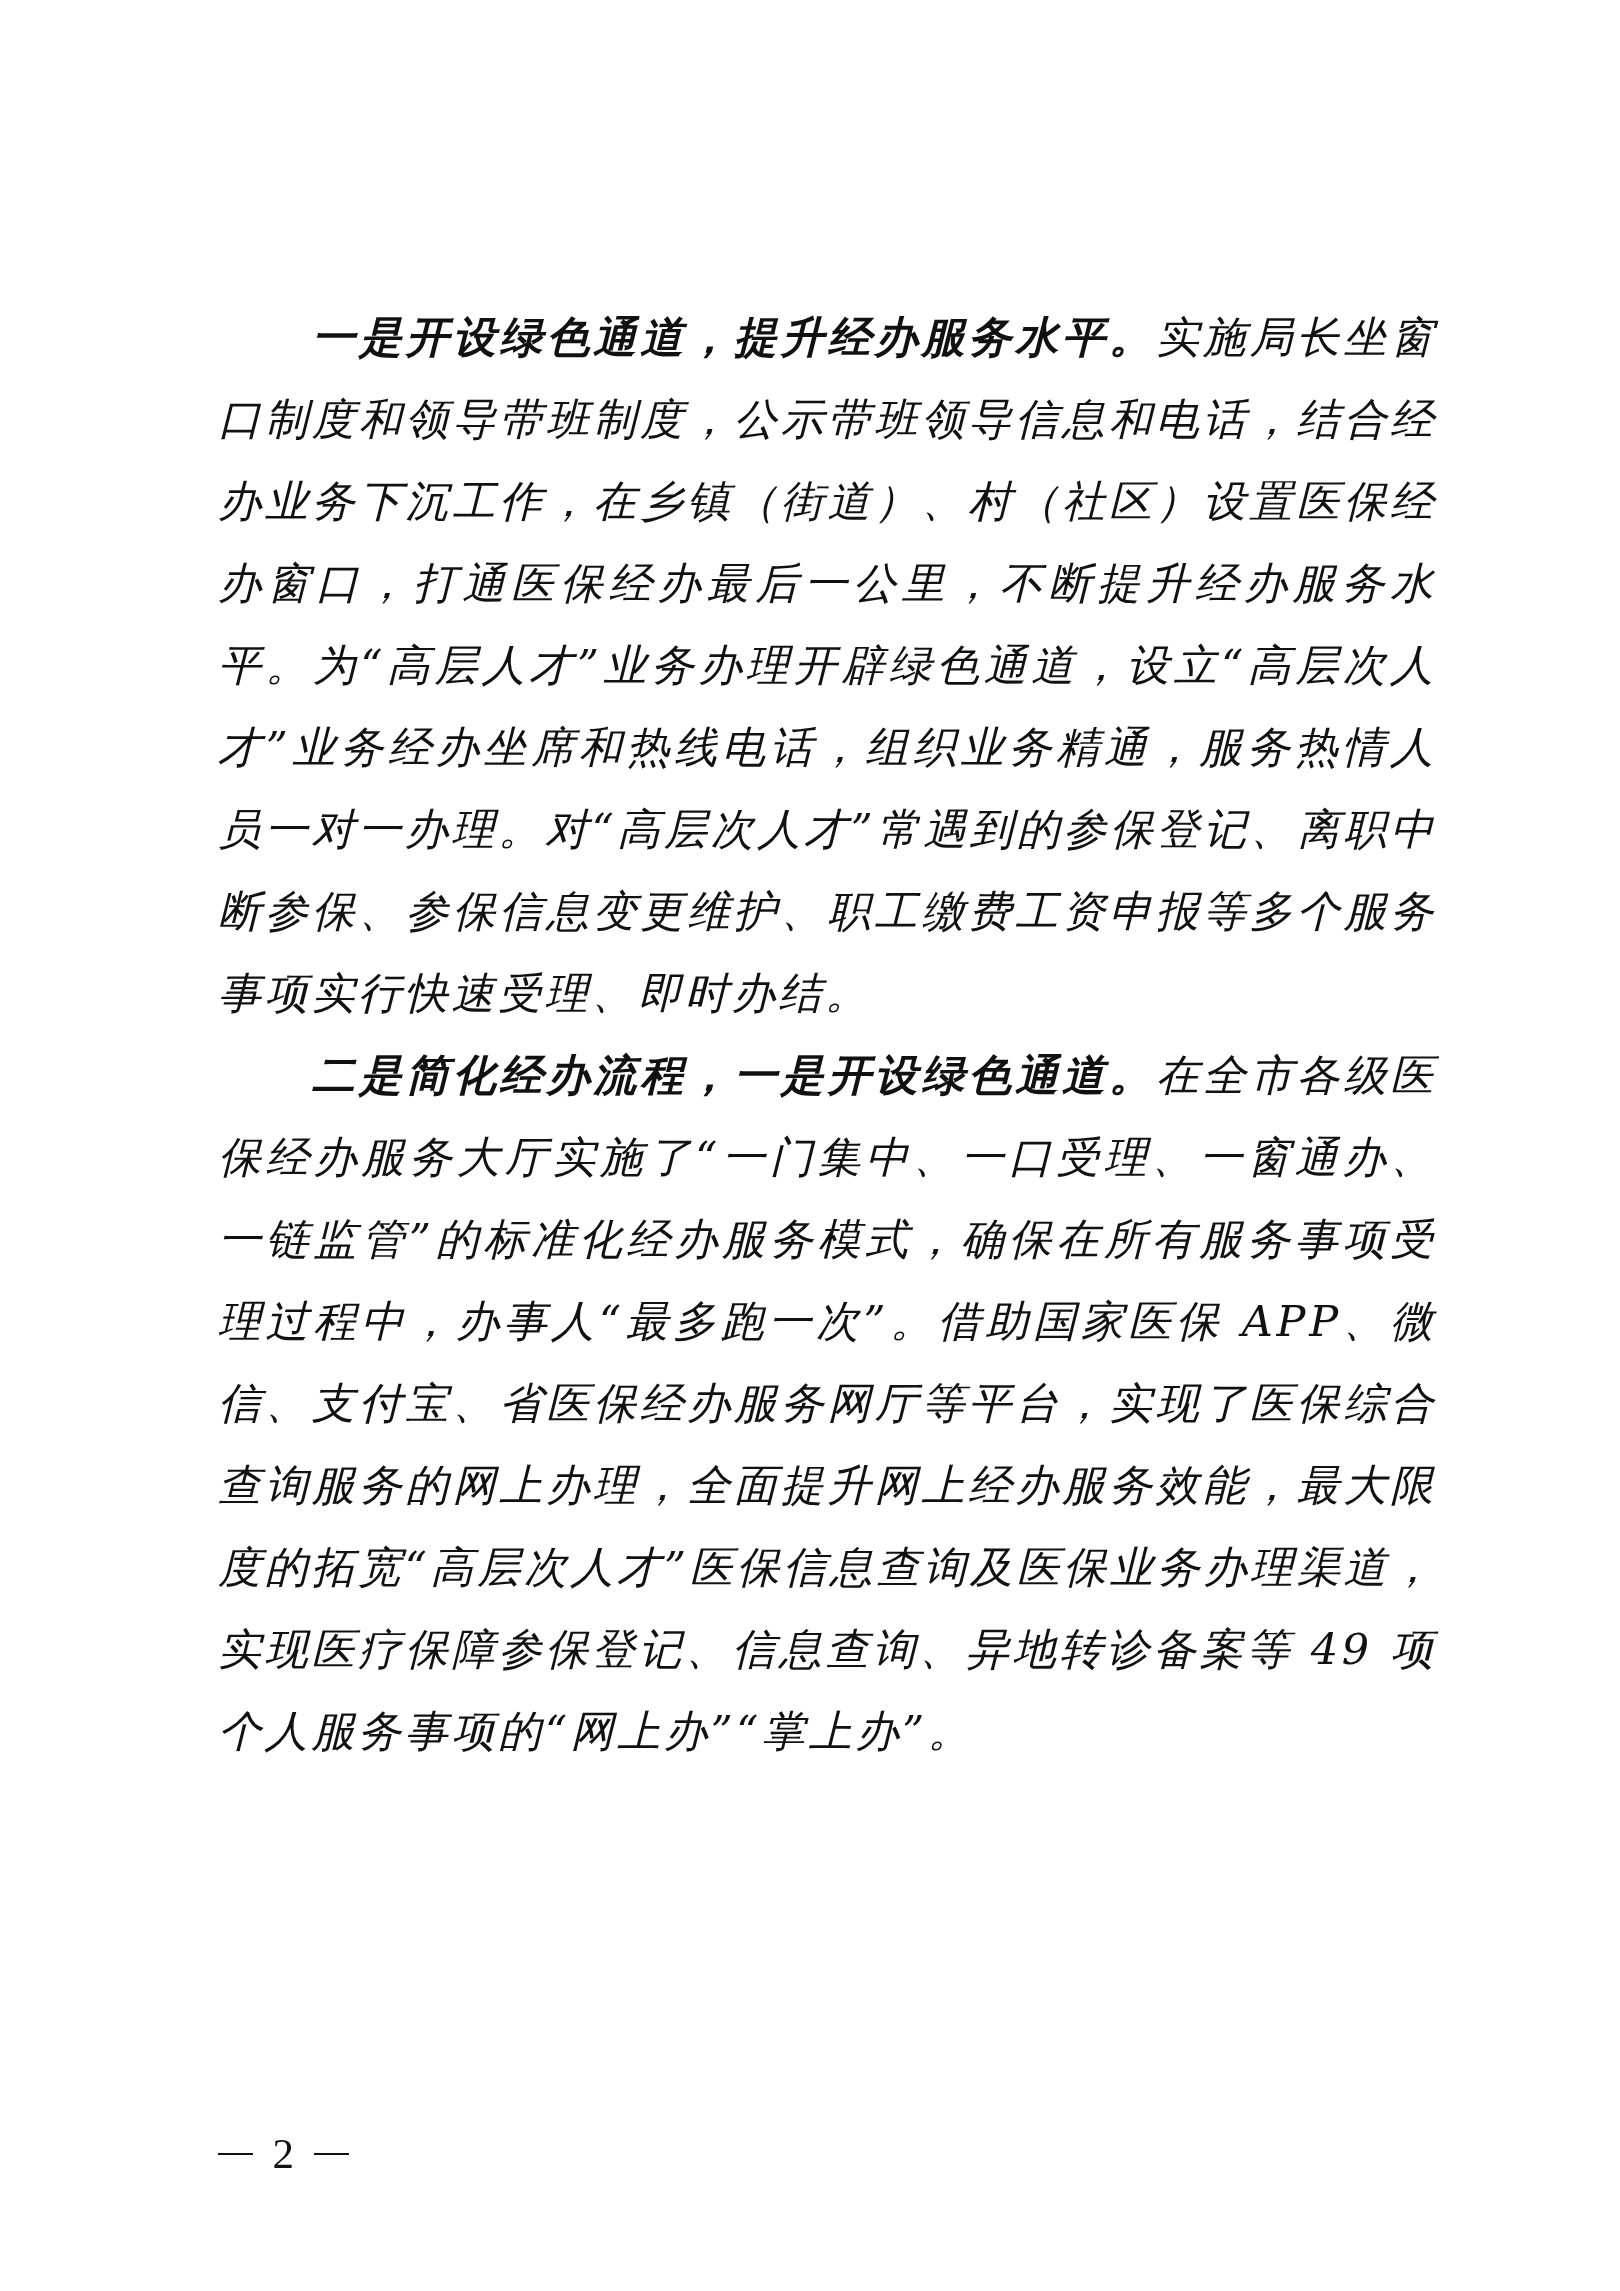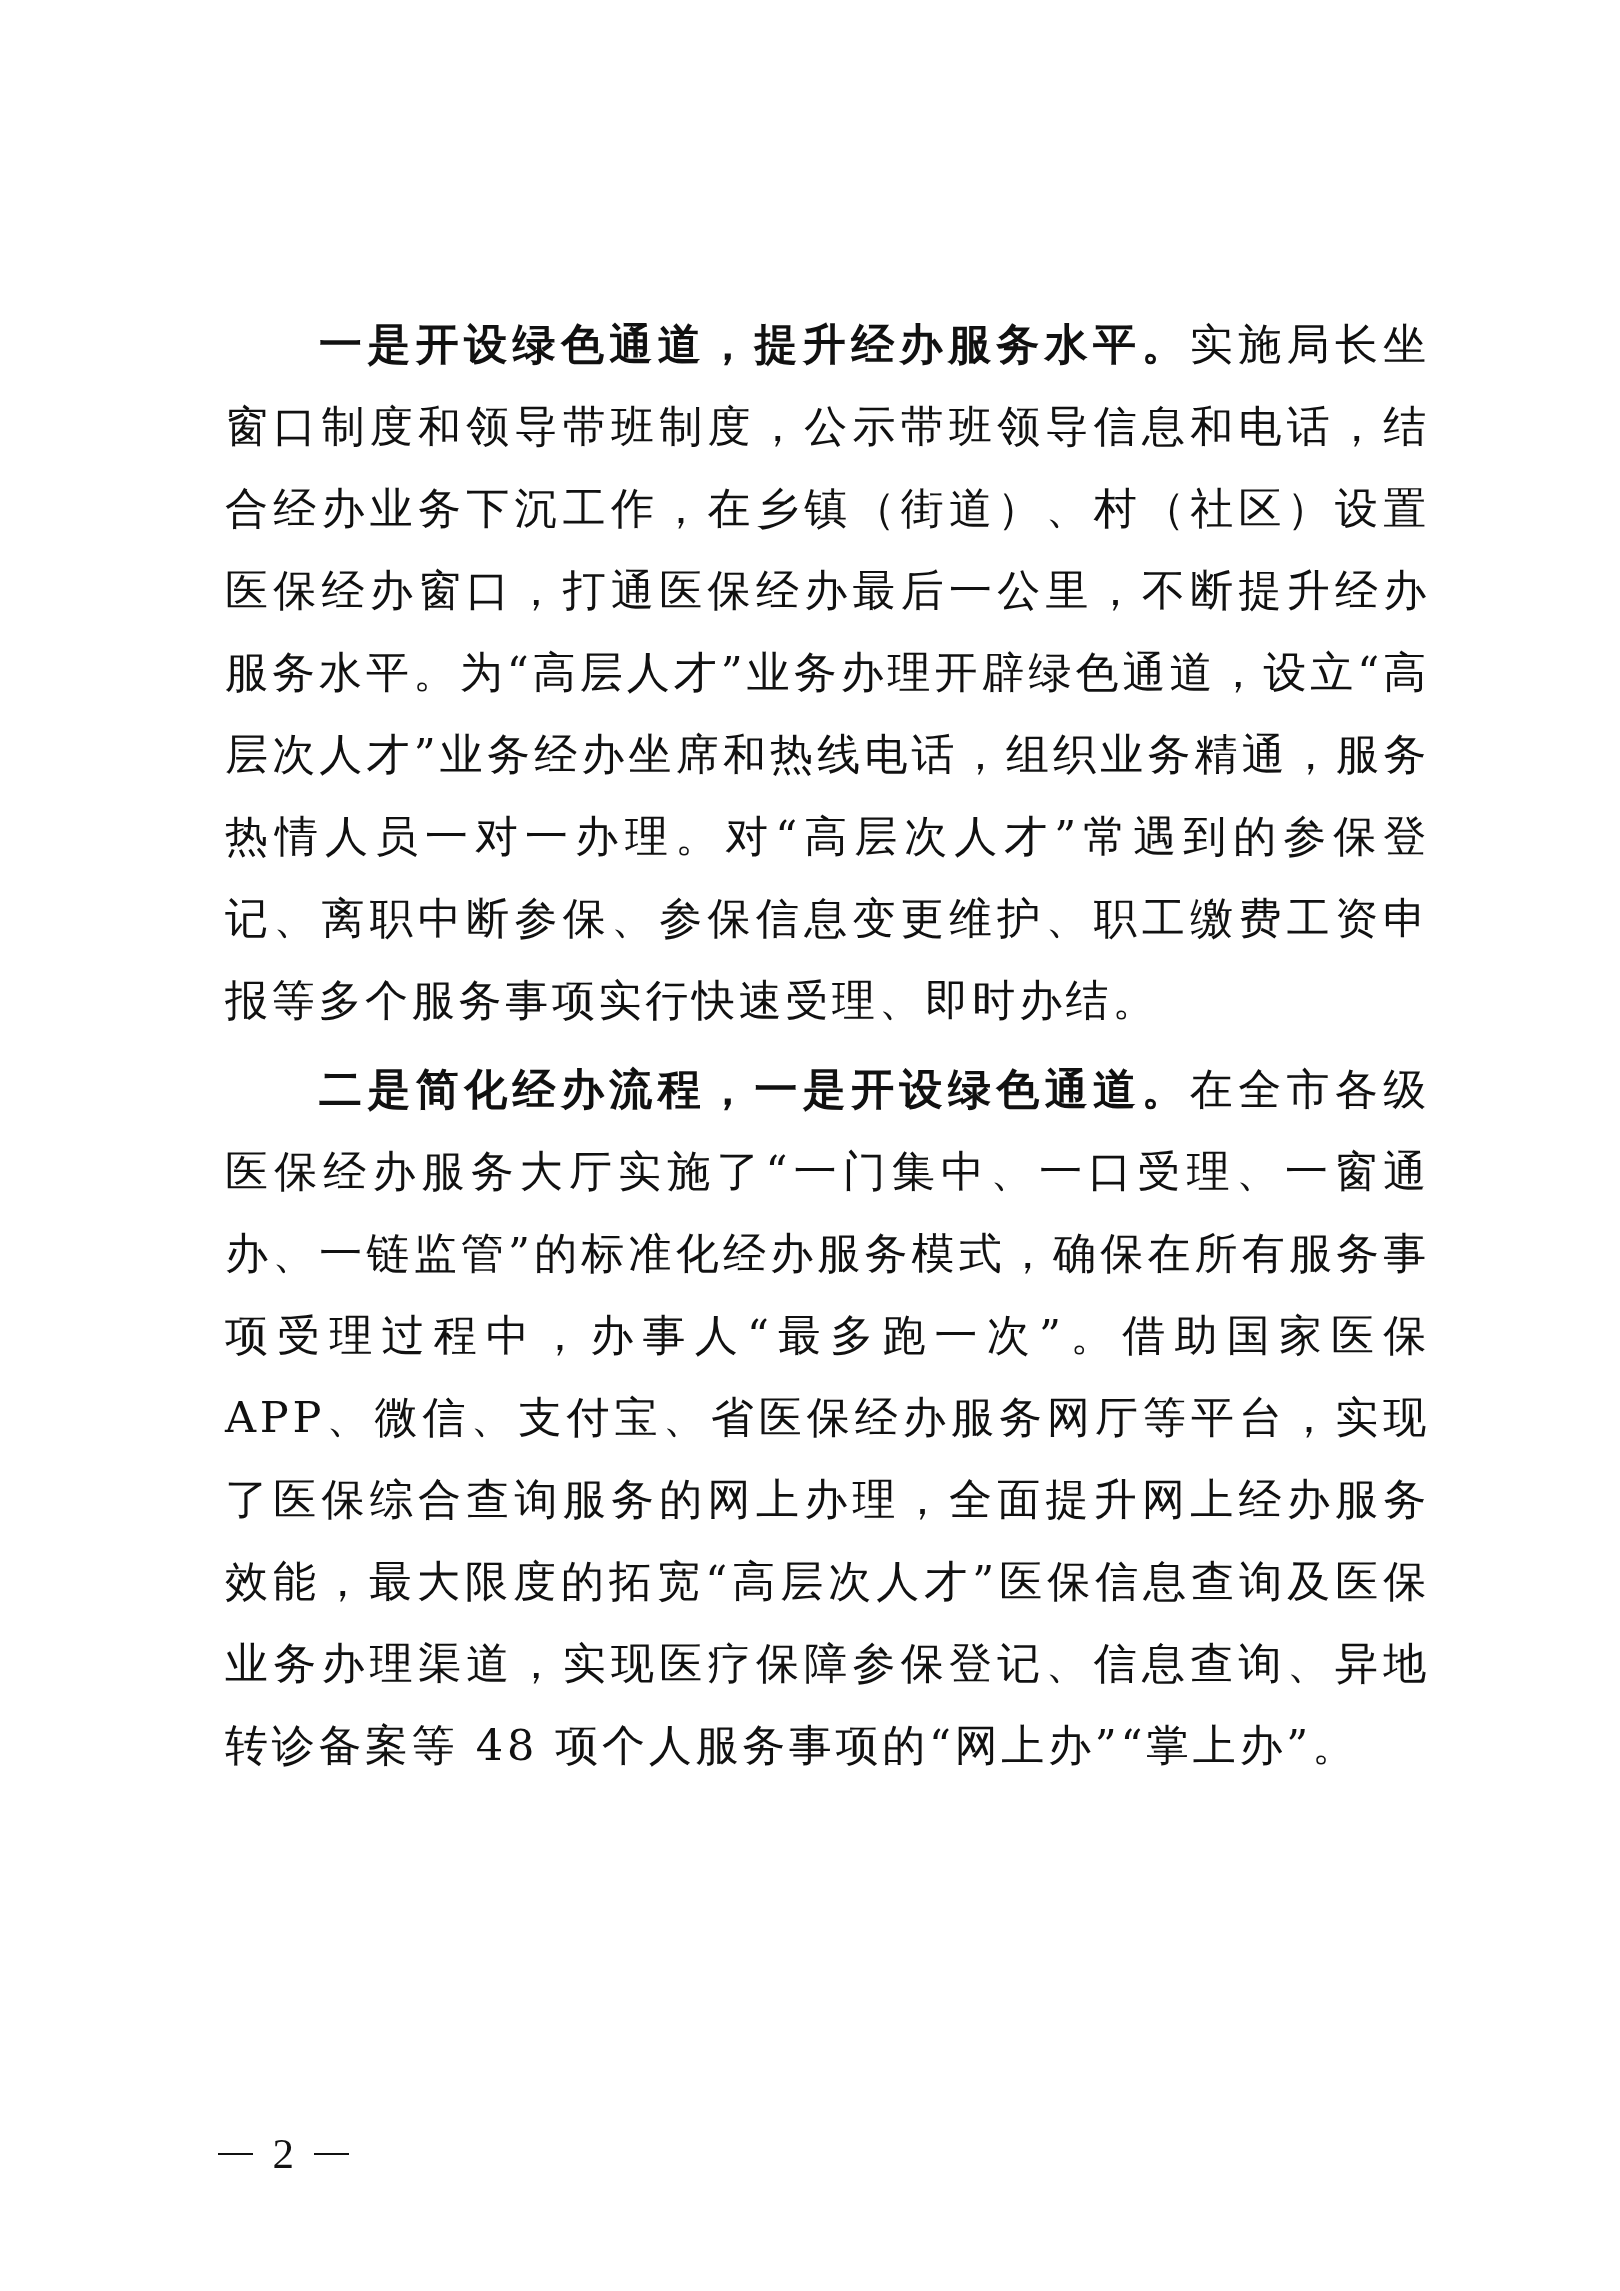--- a/index.html
+++ b/index.html
@@ -10,24 +10,25 @@
       left: 218px;
       top: 296px;
       width: 1219px;
       font-family: "DejaVu Serif", "Liberation Serif", serif;
       font-size: 43px;
       line-height: 82px;
       letter-spacing: 3.7px;
       color: #111111;
     }
     .para {
-      margin: 7px;
+      margin: 0;
       text-indent: 94px;
       text-align: justify;
       text-align-last: left;
+      font-style: italic;
     }
     .lead { font-weight: bold; }
     .page-number {
       position: absolute;
       left: 218px;
       top: 2129px;
       font-family: "Liberation Serif", "DejaVu Serif", serif;
       font-size: 43px;
       color: #111111;
       white-space: pre;
@@ -36,21 +37,21 @@
       gap: 19.6px;
     }
     .dash { display: inline-block; width: 35px; height: 2px; background: #111111; }
   </style>
 </head>
 <body>
 
 <div class="page">
   <div class="body-text">
     <p class="para"><span class="lead">一是开设绿色通道，提升经办服务水平。</span><span>实施局长坐窗口制度和领导带班制度，公示带班领导信息和电话，结合经办业务下沉工作，在乡镇（街道）、村（社区）设置医保经办窗口，打通医保经办最后一公里，不断提升经办服务水平。为“高层人才”业务办理开辟绿色通道，设立“高层次人才”业务经办坐席和热线电话，组织业务精通，服务热情人员一对一办理。对“高层次人才”常遇到的参保登记、离职中断参保、参保信息变更维护、职工缴费工资申报等多个服务事项实行快速受理、即时办结。</span></p>
-    <p class="para"><span class="lead">二是简化经办流程，一是开设绿色通道。</span><span>在全市各级医保经办服务大厅实施了“一门集中、一口受理、一窗通办、一链监管”的标准化经办服务模式，确保在所有服务事项受理过程中，办事人“最多跑一次”。借助国家医保 APP、微信、支付宝、省医保经办服务网厅等平台，实现了医保综合查询服务的网上办理，全面提升网上经办服务效能，最大限度的拓宽“高层次人才”医保信息查询及医保业务办理渠道，实现医疗保障参保登记、信息查询、异地转诊备案等 48 项个人服务事项的“网上办”“掌上办”。</span></p>
+    <p class="para"><span class="lead">二是简化经办流程，一是开设绿色通道。</span><span>在全市各级医保经办服务大厅实施了“一门集中、一口受理、一窗通办、一链监管”的标准化经办服务模式，确保在所有服务事项受理过程中，办事人“最多跑一次”。借助国家医保 APP、微信、支付宝、省医保经办服务网厅等平台，实现了医保综合查询服务的网上办理，全面提升网上经办服务效能，最大限度的拓宽“高层次人才”医保信息查询及医保业务办理渠道，实现医疗保障参保登记、信息查询、异地转诊备案等 49 项个人服务事项的“网上办”“掌上办”。</span></p>
   </div>
 
   <div class="page-number">
     <span class="dash"></span>
     <span>2</span>
     <span class="dash"></span>
   </div>
 </div>
 
 

